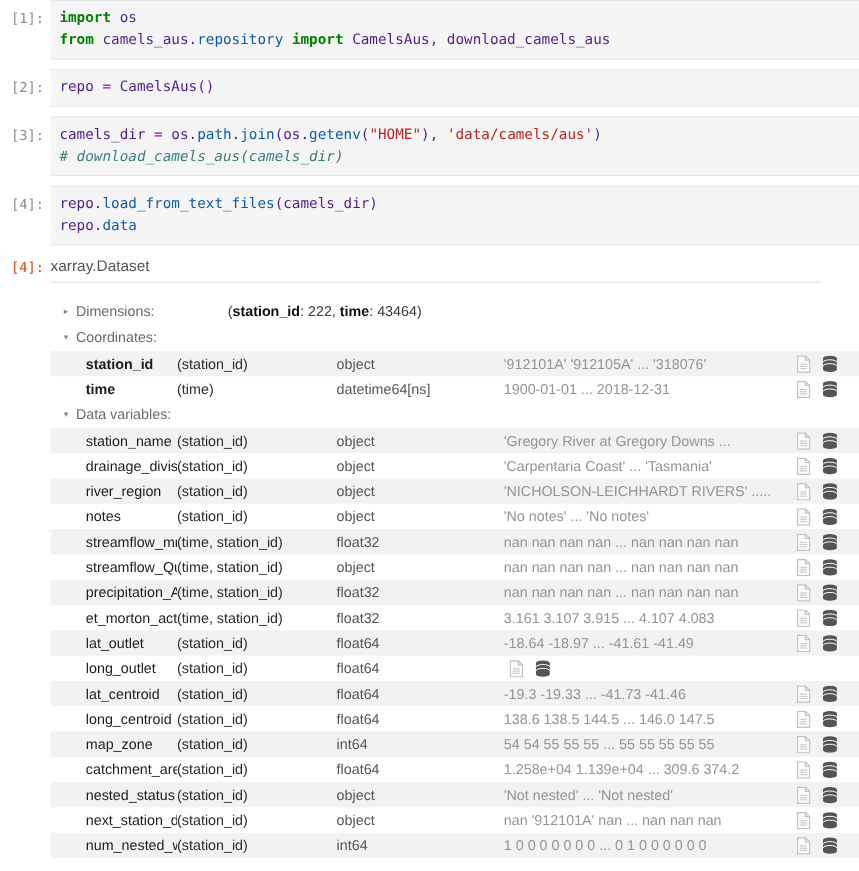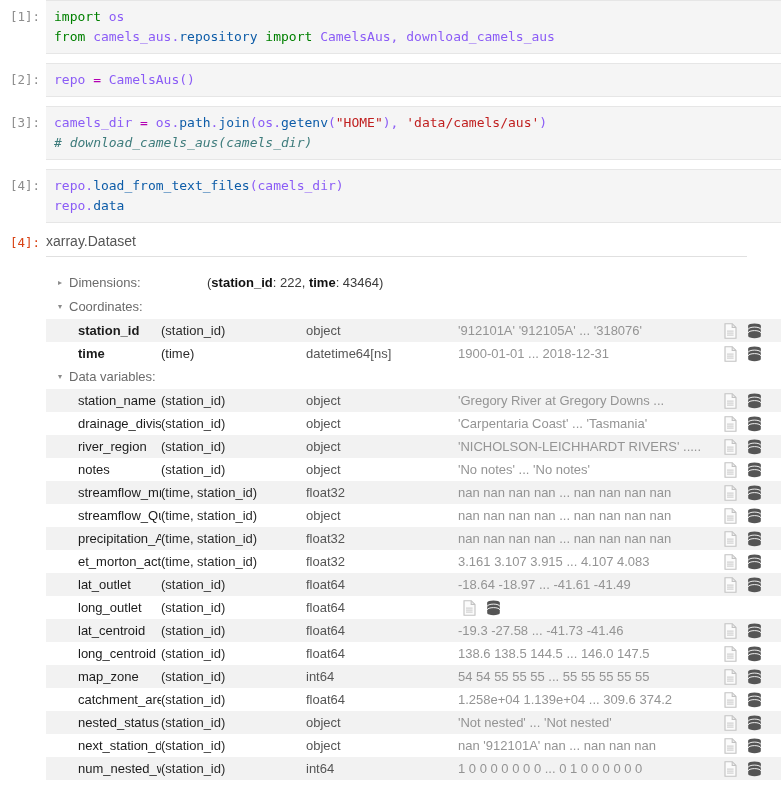--- a/index.html
+++ b/index.html
@@ -55,26 +55,26 @@
   }
   pre.code {
     margin: 0;
     font-family: "DejaVu Sans Mono", "Liberation Mono", monospace;
     font-size: 13px;
     line-height: 20px;
     white-space: pre;
     color: #1a1a1a;
   }
   
-  .k  { color: #008000; font-weight: normal; margin-top: 20px; }   
+  .k  { color: #008000; font-weight: bold; margin-top: 20px; }   
   .n  { color: #0d5ca8; }                      
   .s  { color: #c02020; }                      
   .o  { color: #b300b3; }                      
   .c  { color: #3d7b7b; font-style: italic; }  
-  .p  { color: #8b5cf6; }                      
+  .p  { color: #4c1d95; }                      
 
   
   .xr-wrap {
     flex: 1;
     padding-top: 1px;
   }
   .xr-obj-type {
     font-size: 14px;
     color: #555555;
     padding: 0 0 7px 0;
@@ -562,21 +562,21 @@
                     <ellipse cx="7.5" cy="9.9" rx="6.3" ry="2.3" fill="#555" stroke="#fff" stroke-width="0.9"></ellipse>
                     <path d="M1.2 9.9 v3.0 a6.3 2.3 0 0 0 12.6 0 V9.9 Z" fill="#555"></path>
                   </svg>
                 </span>
               </span>
             </li>
             <li class="xr-var-row odd">
               <span class="xr-var-name">lat_centroid</span>
               <span class="xr-var-dims">(station_id)</span>
               <span class="xr-var-dtype">float64</span>
-              <span class="xr-var-preview">-19.3 -27.58 ... -41.73 -41.46</span>
+              <span class="xr-var-preview">-19.3 -19.33 ... -41.73 -41.46</span>
               <span class="xr-var-icons">
                 <span class="icon-btn">
                   <svg width="13" height="16" viewBox="0 0 13 16">
                     <path d="M1 0.7 H8.2 L12 4.4 V15.3 H1 Z" fill="#fbfbfb" stroke="#c2c2c2" stroke-width="1.1"></path>
                     <path d="M8.2 0.7 V4.4 H12" fill="none" stroke="#c2c2c2" stroke-width="1.1"></path>
                     <rect x="3" y="7.6" width="6.6" height="1" fill="#c9c9c9"></rect>
                     <rect x="3" y="9.6" width="6.6" height="1" fill="#c9c9c9"></rect>
                     <rect x="3" y="11.6" width="6.6" height="1" fill="#c9c9c9"></rect>
                   </svg>
                 </span>

